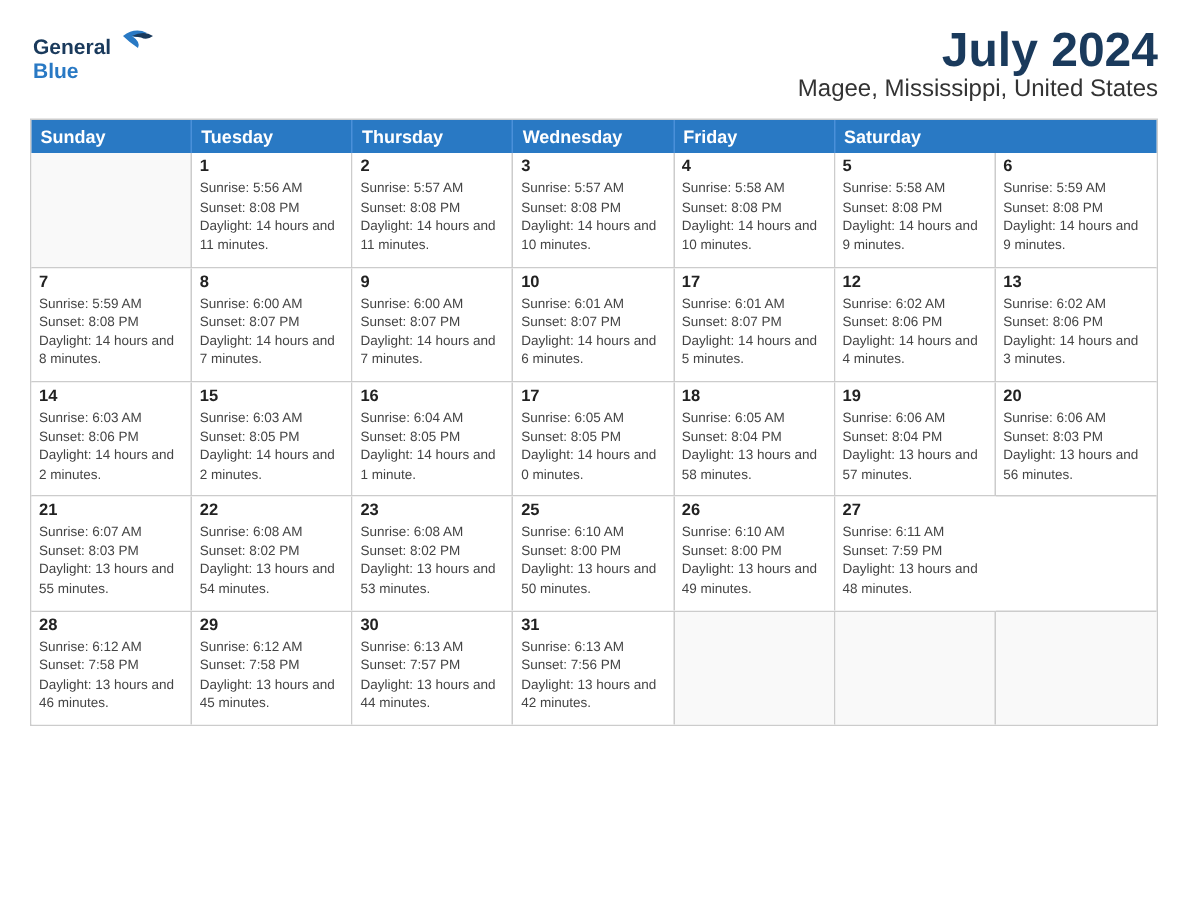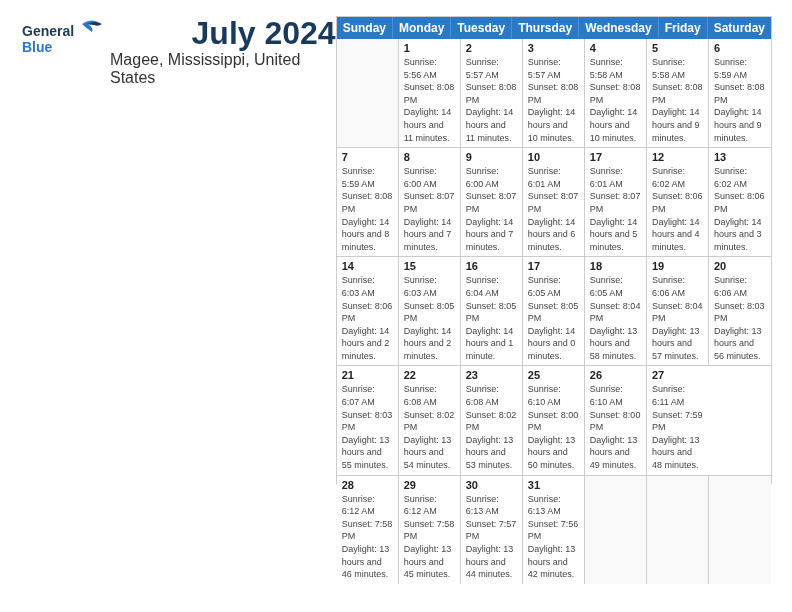--- a/index.html
+++ b/index.html
@@ -8,21 +8,21 @@
       height: 612px;
       font-family: Arial, sans-serif;
       background: #fff;
       overflow: hidden;
     }
     .page {
       width: 792px;
       height: 496px;
       padding: 16px 20px 12px 20px;
       display: flex;
-      flex-direction: row;
+      flex-direction: column;
     }
     .header {
       display: flex;
       justify-content: space-between;
       align-items: flex-start;
       margin-bottom: 10px;
     }
     .logo {
       display: flex;
       flex-direction: column;
@@ -121,21 +121,20 @@
     </div>
     <div class="title-area">
       <div class="month-title">July 2024</div>
       <div class="location">Magee, Mississippi, United States</div>
     </div>
   </div>
 
   <div class="calendar">
     <div class="cal-header">
     <div class="cal-header-cell">Sunday</div>
-        <div class="cal-header-cell">Monday</div>
         <div class="cal-header-cell">Tuesday</div>
         <div class="cal-header-cell">Thursday</div>
         <div class="cal-header-cell">Wednesday</div>
         <div class="cal-header-cell">Friday</div>
         <div class="cal-header-cell">Saturday</div>
       </div>
     <div class="cal-body">
     <div class="cal-row">
           <div class="cal-cell empty"></div>
           <div class="cal-cell">

